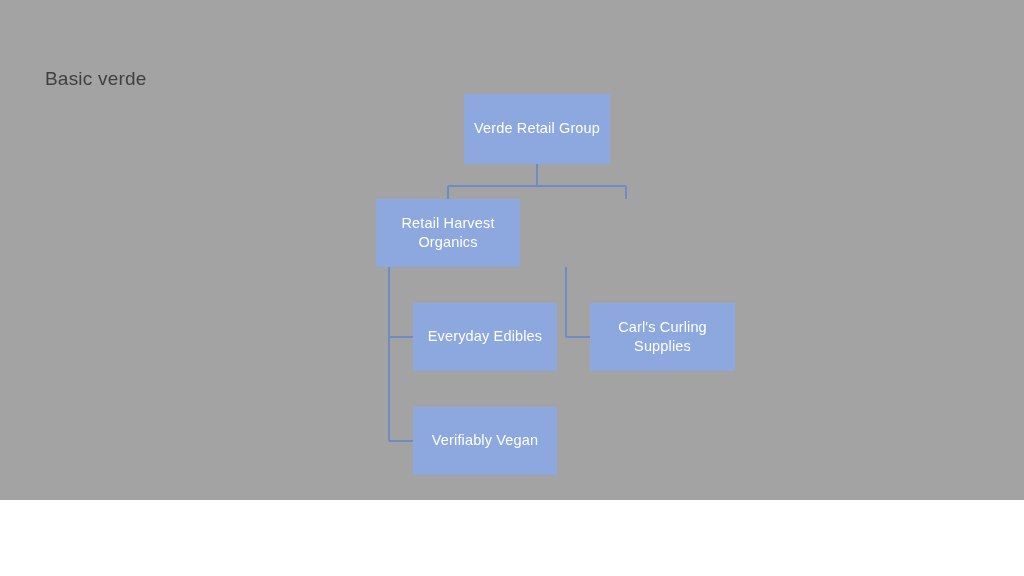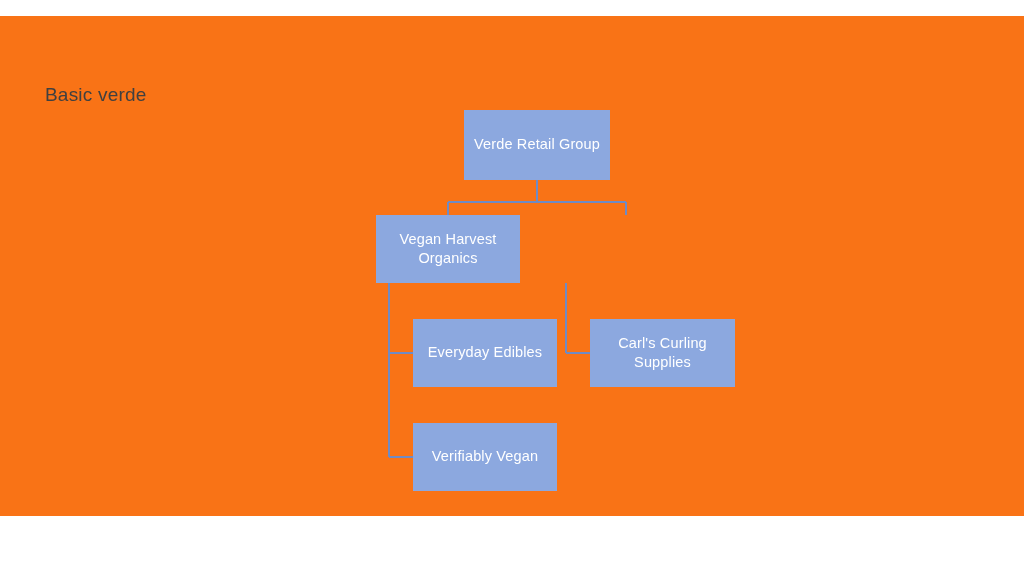--- a/index.html
+++ b/index.html
@@ -11,24 +11,24 @@
     width: 1024px;
     height: 576px;
     position: relative;
     overflow: hidden;
     font-family: "Liberation Sans", sans-serif;
     -webkit-font-smoothing: antialiased;
   }
 
   #slide {
     position: absolute;
-    left: 0; top: 16px;
+    left: 0; top: 0;
     width: 1024px;
     height: 500px;
-    background: #f97316;
+    background: #a3a3a3;
   }
 
   #slide-title {
     position: absolute;
     left: 45px;
     top: 68px;
     font-size: 19px;
     font-weight: 400;
     color: #404040;
     letter-spacing: 0.2px;
@@ -98,21 +98,21 @@
         <path d="M566,267 L566,337"></path>
         <path d="M566,337 L590,337"></path>
       </g>
     </svg>
 
     <div class="node" style="left:464px; top:94px; width:146px; height:70px;">
       <span class="node-label">Verde Retail Group</span>
     </div>
 
     <div class="node" style="left:376px; top:199px; width:144px; height:68px;">
-      <span class="node-label">Vegan Harvest
+      <span class="node-label">Retail Harvest
 Organics</span>
     </div>
 
 
     <div class="node" style="left:413px; top:303px; width:144px; height:68px;justify-content:center;">
       <span class="node-label">Everyday Edibles</span>
     </div>
 
     <div class="node" style="left:413px; top:407px; width:144px; height:68px;">
       <span class="node-label">Verifiably Vegan</span>

